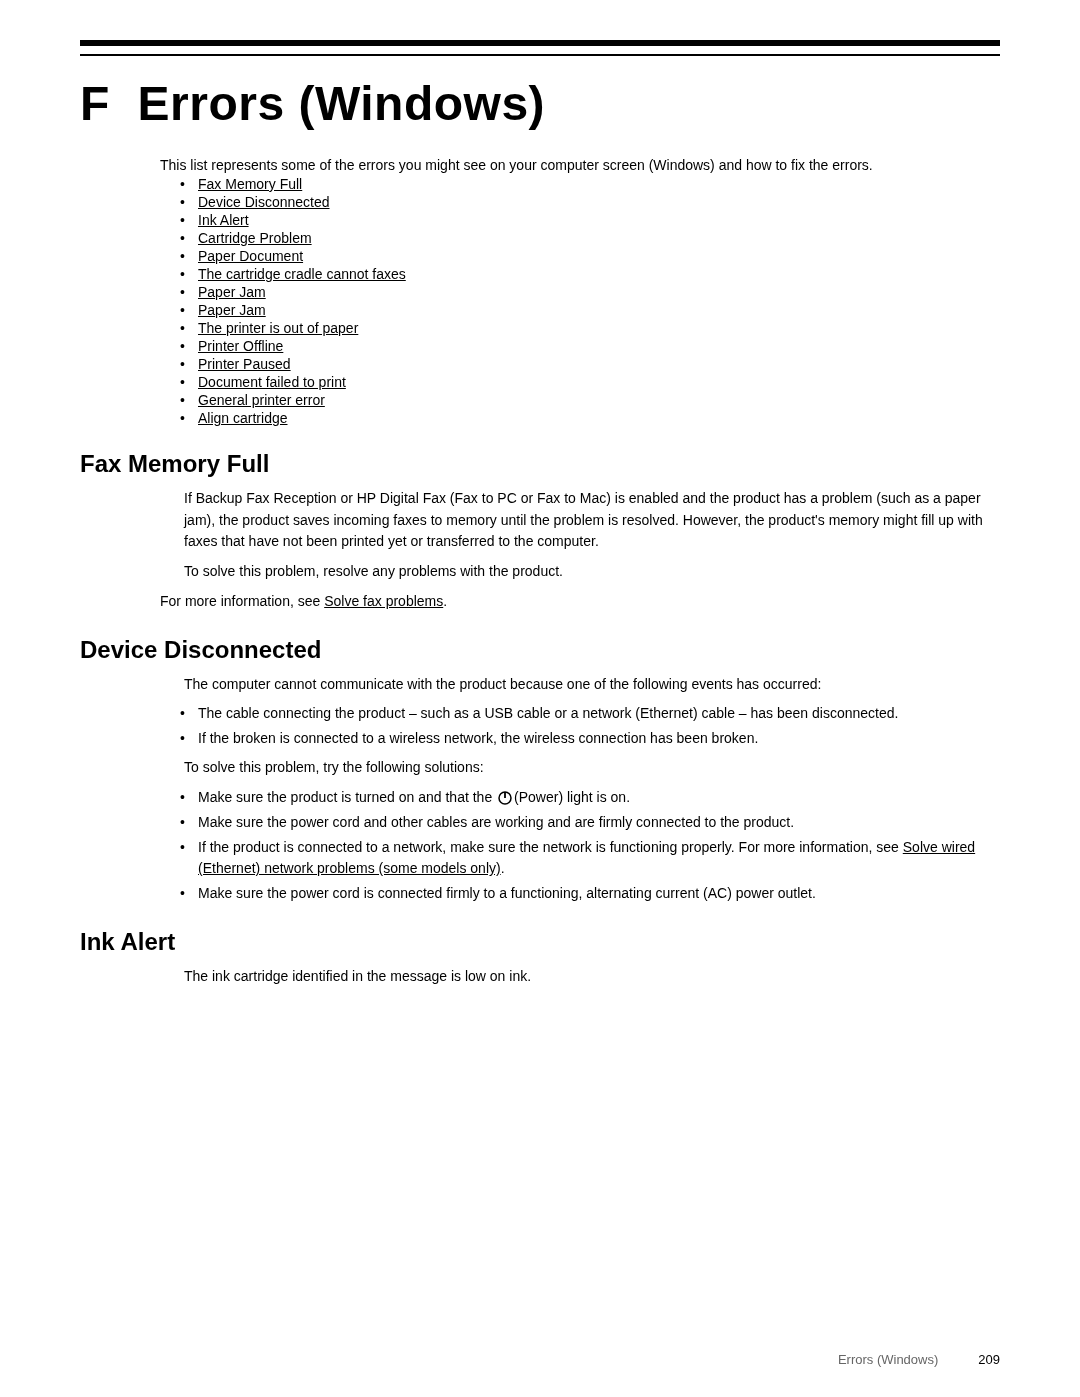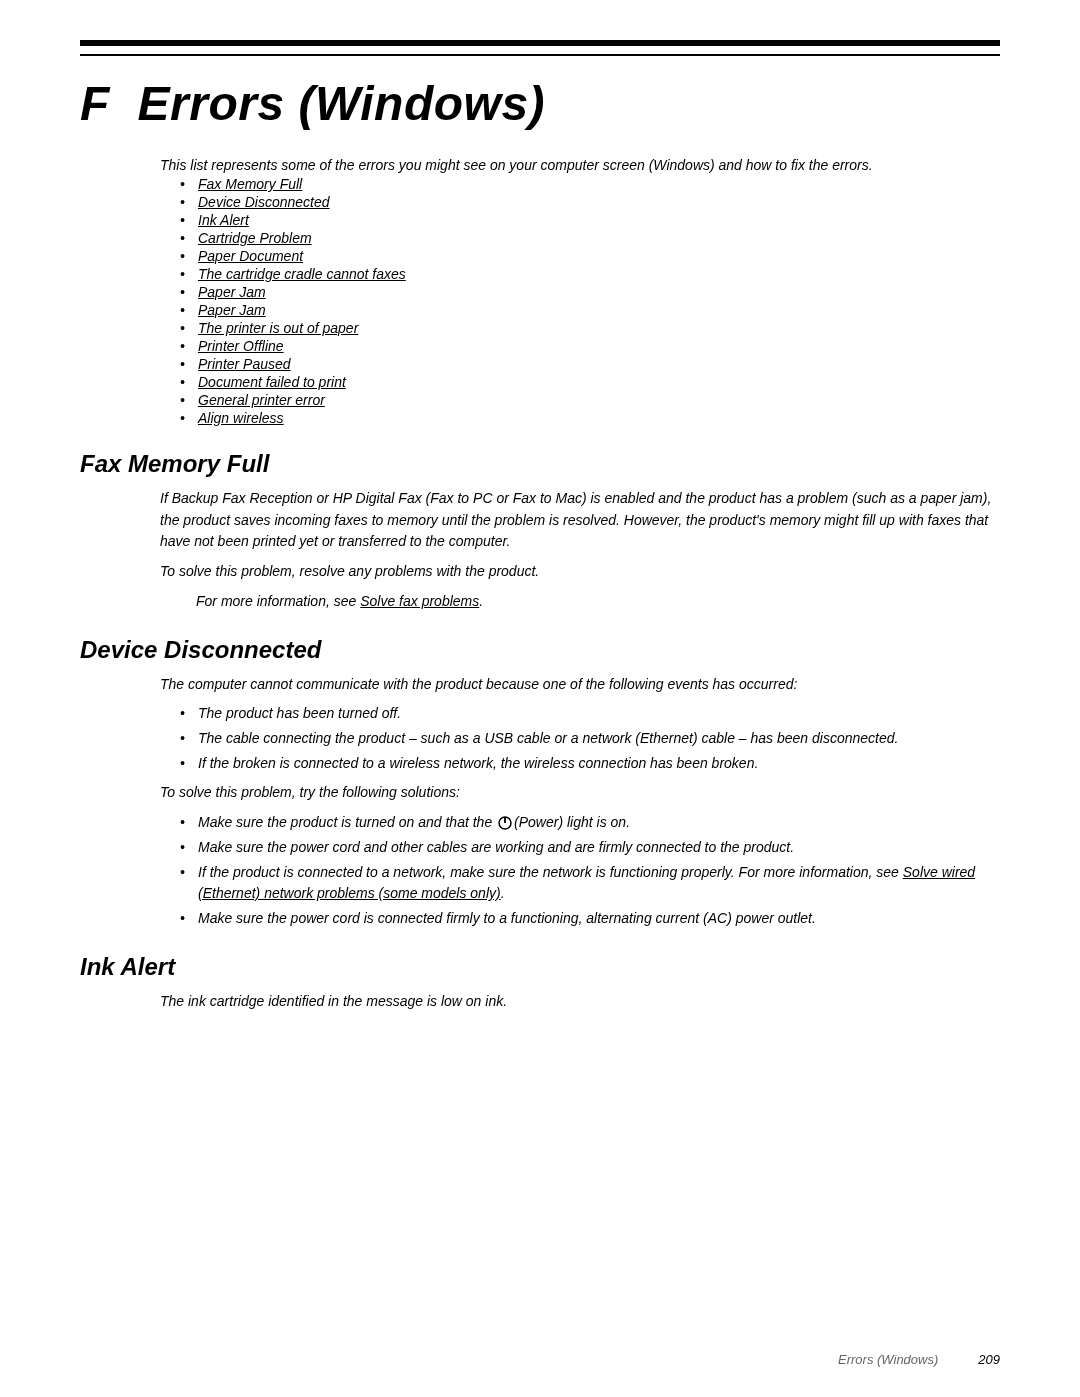--- a/index.html
+++ b/index.html
@@ -7,21 +7,20 @@
       background: #fff;
       font-family: Arial, Helvetica, sans-serif;
       font-size: 14px;
       color: #000;
       width: 1080px;
       min-height: 1397px;
       position: relative;
     }
     .page {
       padding: 40px 80px 60px 80px;
-      font-style: italic;
     }
     .top-border {
       height: 6px;
       background: #000;
       margin-bottom: 8px;
     }
     .second-border {
       height: 2px;
       background: #000;
       margin-bottom: 20px;
@@ -55,21 +54,21 @@
       color: #000;
       text-decoration: underline;
     }
     .section-title {
       font-size: 24px;
       font-weight: bold;
       margin-bottom: 10px;
       margin-top: 24px;
     }
     .section-content {
-      margin-left: 80px;
+      margin-left: 104px;
       line-height: 1.55;
       margin-bottom: 8px;
     }
     .section-list {
       margin-left: 100px;
       margin-bottom: 8px;
       list-style: none;
     }
     .section-list li {
       margin-bottom: 4px;
@@ -108,21 +107,21 @@
       gap: 40px;
       align-items: center;
     }
     .footer-text {
       color: #666;
     }
     .footer-page {
       font-weight: normal;
     }
     .solve-link-para {
-      margin-left: 116px;
+      margin-left: 80px;
       margin-bottom: 6px;
       line-height: 1.5;
     }
   </style>
 </head>
 <body>
 
 <div class="page">
   <div class="top-border"></div>
   <div class="second-border"></div>
@@ -140,34 +139,33 @@
     <li><a class="link" href="#cartridge-problem">Cartridge Problem</a></li>
     <li><a class="link" href="#paper-mismatch">Paper Document</a></li>
     <li><a class="link" href="#cartridge-cradle">The cartridge cradle cannot faxes</a></li>
     <li><a class="link" href="#paper-jam-1">Paper Jam</a></li>
     <li><a class="link" href="#paper-jam-2">Paper Jam</a></li>
     <li><a class="link" href="#out-of-paper">The printer is out of paper</a></li>
     <li><a class="link" href="#printer-offline">Printer Offline</a></li>
     <li><a class="link" href="#printer-paused">Printer Paused</a></li>
     <li><a class="link" href="#doc-failed">Document failed to print</a></li>
     <li><a class="link" href="#general-error">General printer error</a></li>
-    <li><a class="link" href="#align-cartridge">Align wireless</a></li>
+    <li><a class="link" href="#align-cartridge">Align cartridge</a></li>
   </ul>
 
   <h2 class="section-title" id="fax-memory-full">Fax Memory Full</h2>
   <p class="section-content">If Backup Fax Reception or HP Digital Fax (Fax to PC or Fax to Mac) is enabled and the product has a problem (such as a paper jam), the product saves incoming faxes to memory until the problem is resolved. However, the product's memory might fill up with faxes that have not been printed yet or transferred to the computer.</p>
   <p class="section-content">To solve this problem, resolve any problems with the product.</p>
   <p class="solve-link-para">
     <span>For more information, see </span><a class="link" href="#">Solve fax problems</a><span>.</span>
   </p>
 
   <h2 class="section-title" id="device-disconnected">Device Disconnected</h2>
   <p class="section-content">The computer cannot communicate with the product because one of the following events has occurred:</p>
   <ul class="section-list">
-    <li><span>The product has been turned off.</span></li>
     <li><span>The cable connecting the product – such as a USB cable or a network (Ethernet) cable – has been disconnected.</span></li>
     <li><span>If the broken is connected to a wireless network, the wireless connection has been broken.</span></li>
   </ul>
   <p class="section-content">To solve this problem, try the following solutions:</p>
   <ul class="section-list">
     <li>
       <span>Make sure the product is turned on and that the </span><span class="power-icon"><svg viewBox="0 0 16 16" xmlns="http://www.w3.org/2000/svg">
             <circle cx="8" cy="8" r="6" fill="none" stroke="#000" stroke-width="1.5"></circle>
             <line x1="8" y1="2" x2="8" y2="8" stroke="#000" stroke-width="1.8"></line>
           </svg></span><span>(Power)</span><span> light is on.</span>

